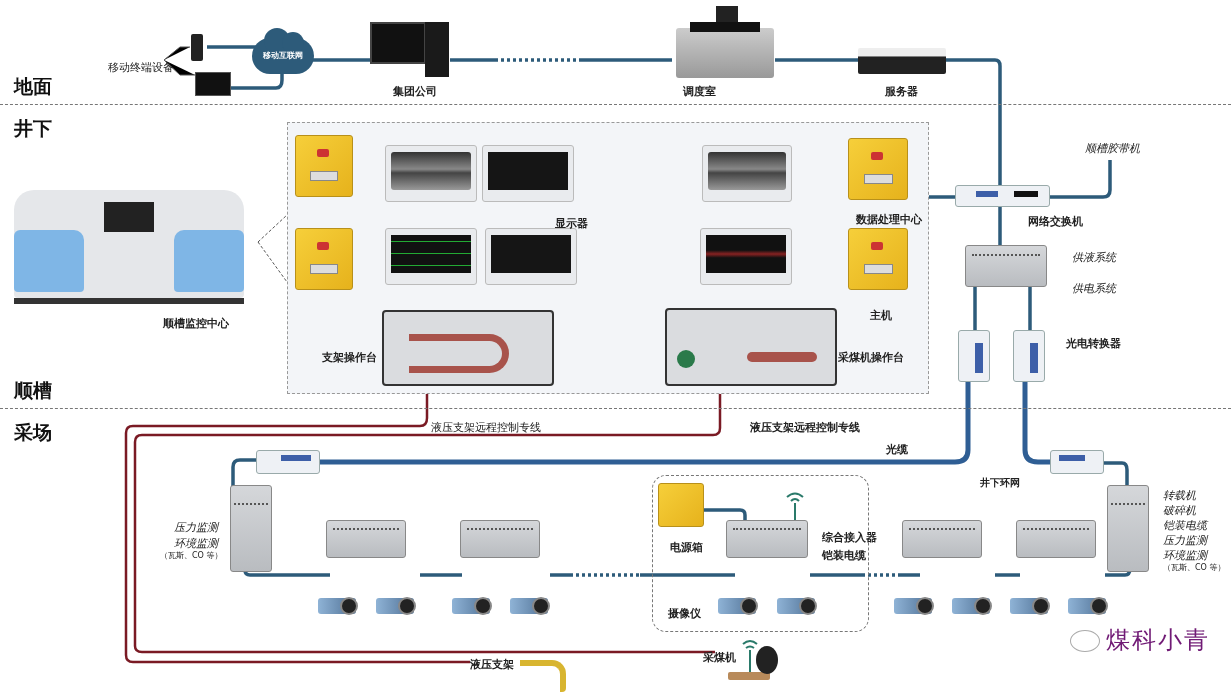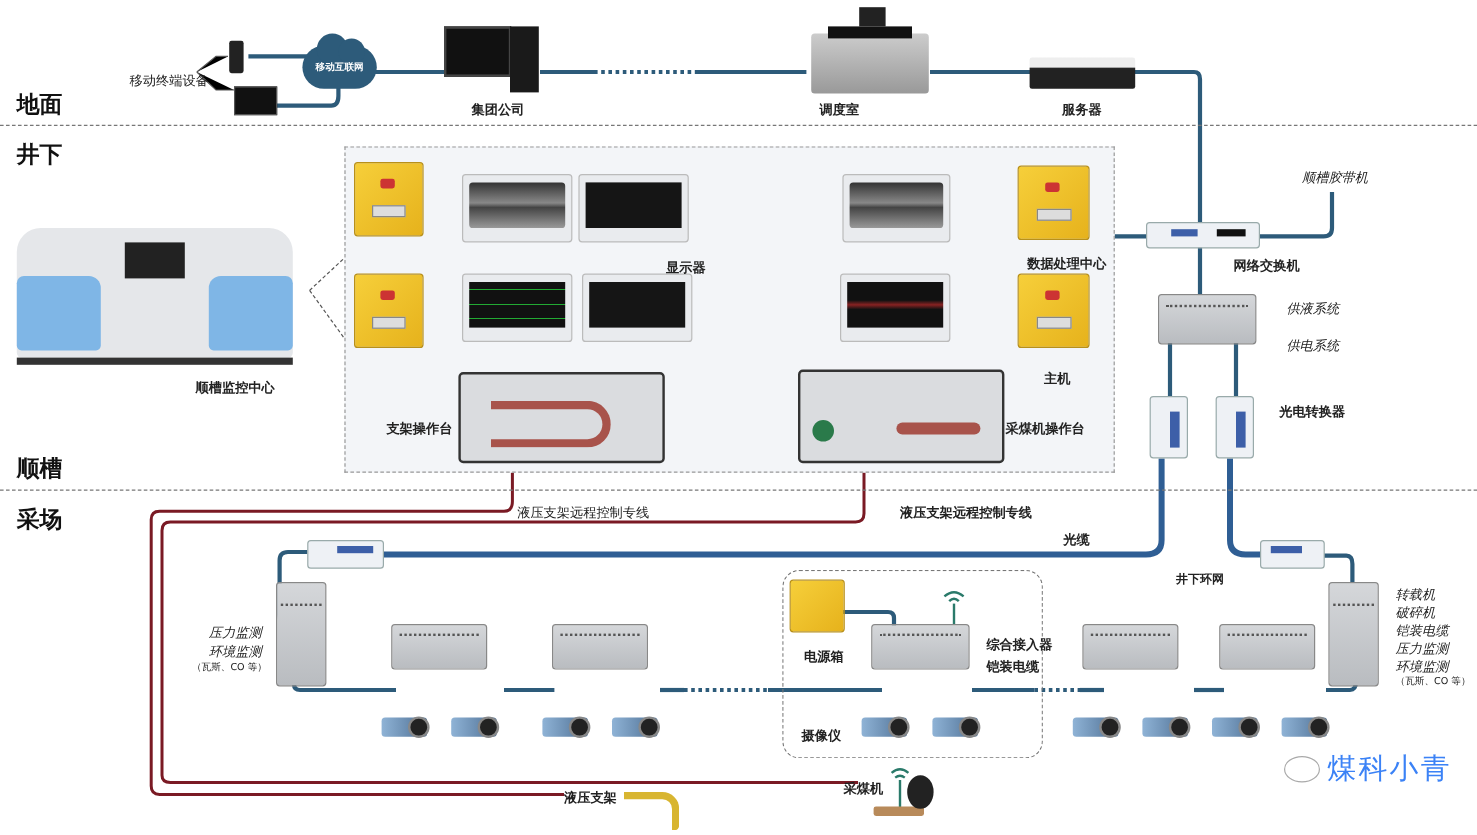--- a/index.html
+++ b/index.html
@@ -21,21 +21,21 @@
   .console{background:#dadcdf;border:2px solid #333;border-radius:4px;}
   .console .arm{position:absolute;left:15%;top:30%;width:55%;height:35%;border:7px solid #a8534b;border-left:none;border-radius:0 40px 40px 0;}
   .metal{background:linear-gradient(180deg,#d5d7da,#b9bcc0);border:1px solid #888;border-radius:3px;}
   .metal::after{content:"";position:absolute;left:8%;right:8%;top:20%;border-top:2px dotted #555;}
   .conv{background:#eef1f5;border:1px solid #9aa;border-radius:3px;}
   .conv .blue{position:absolute;background:#3d5fa8;}
   .cam{background:linear-gradient(90deg,#8fb3d6,#4e6f93);border-radius:3px;}
   .camlens{position:absolute;width:14px;height:14px;border-radius:50%;background:#222;border:2px solid #888;}
   .panel{position:absolute;left:287px;top:122px;width:640px;height:270px;background:#f3f5f8;border:1px dashed #999;}
   .cluster{position:absolute;left:652px;top:475px;width:215px;height:155px;border:1px dashed #777;border-radius:14px;}
-  .watermark{position:absolute;left:1070px;top:624px;font-size:24px;color:#3b82f6;letter-spacing:2px;}
+  .watermark{position:absolute;left:1070px;top:624px;font-size:24px;color:#701a75;letter-spacing:2px;}
 </style>
 </head>
 <body>
 
 <svg id="wires" viewBox="0 0 1231 696">
   <g fill="none" stroke="#2d5b7a" stroke-width="3.5">
 
     <path d="M207 47 H262"></path>
     <path d="M228 88 H276 Q282 88 282 80 V66"></path>
     <path d="M312 60 H370"></path>

